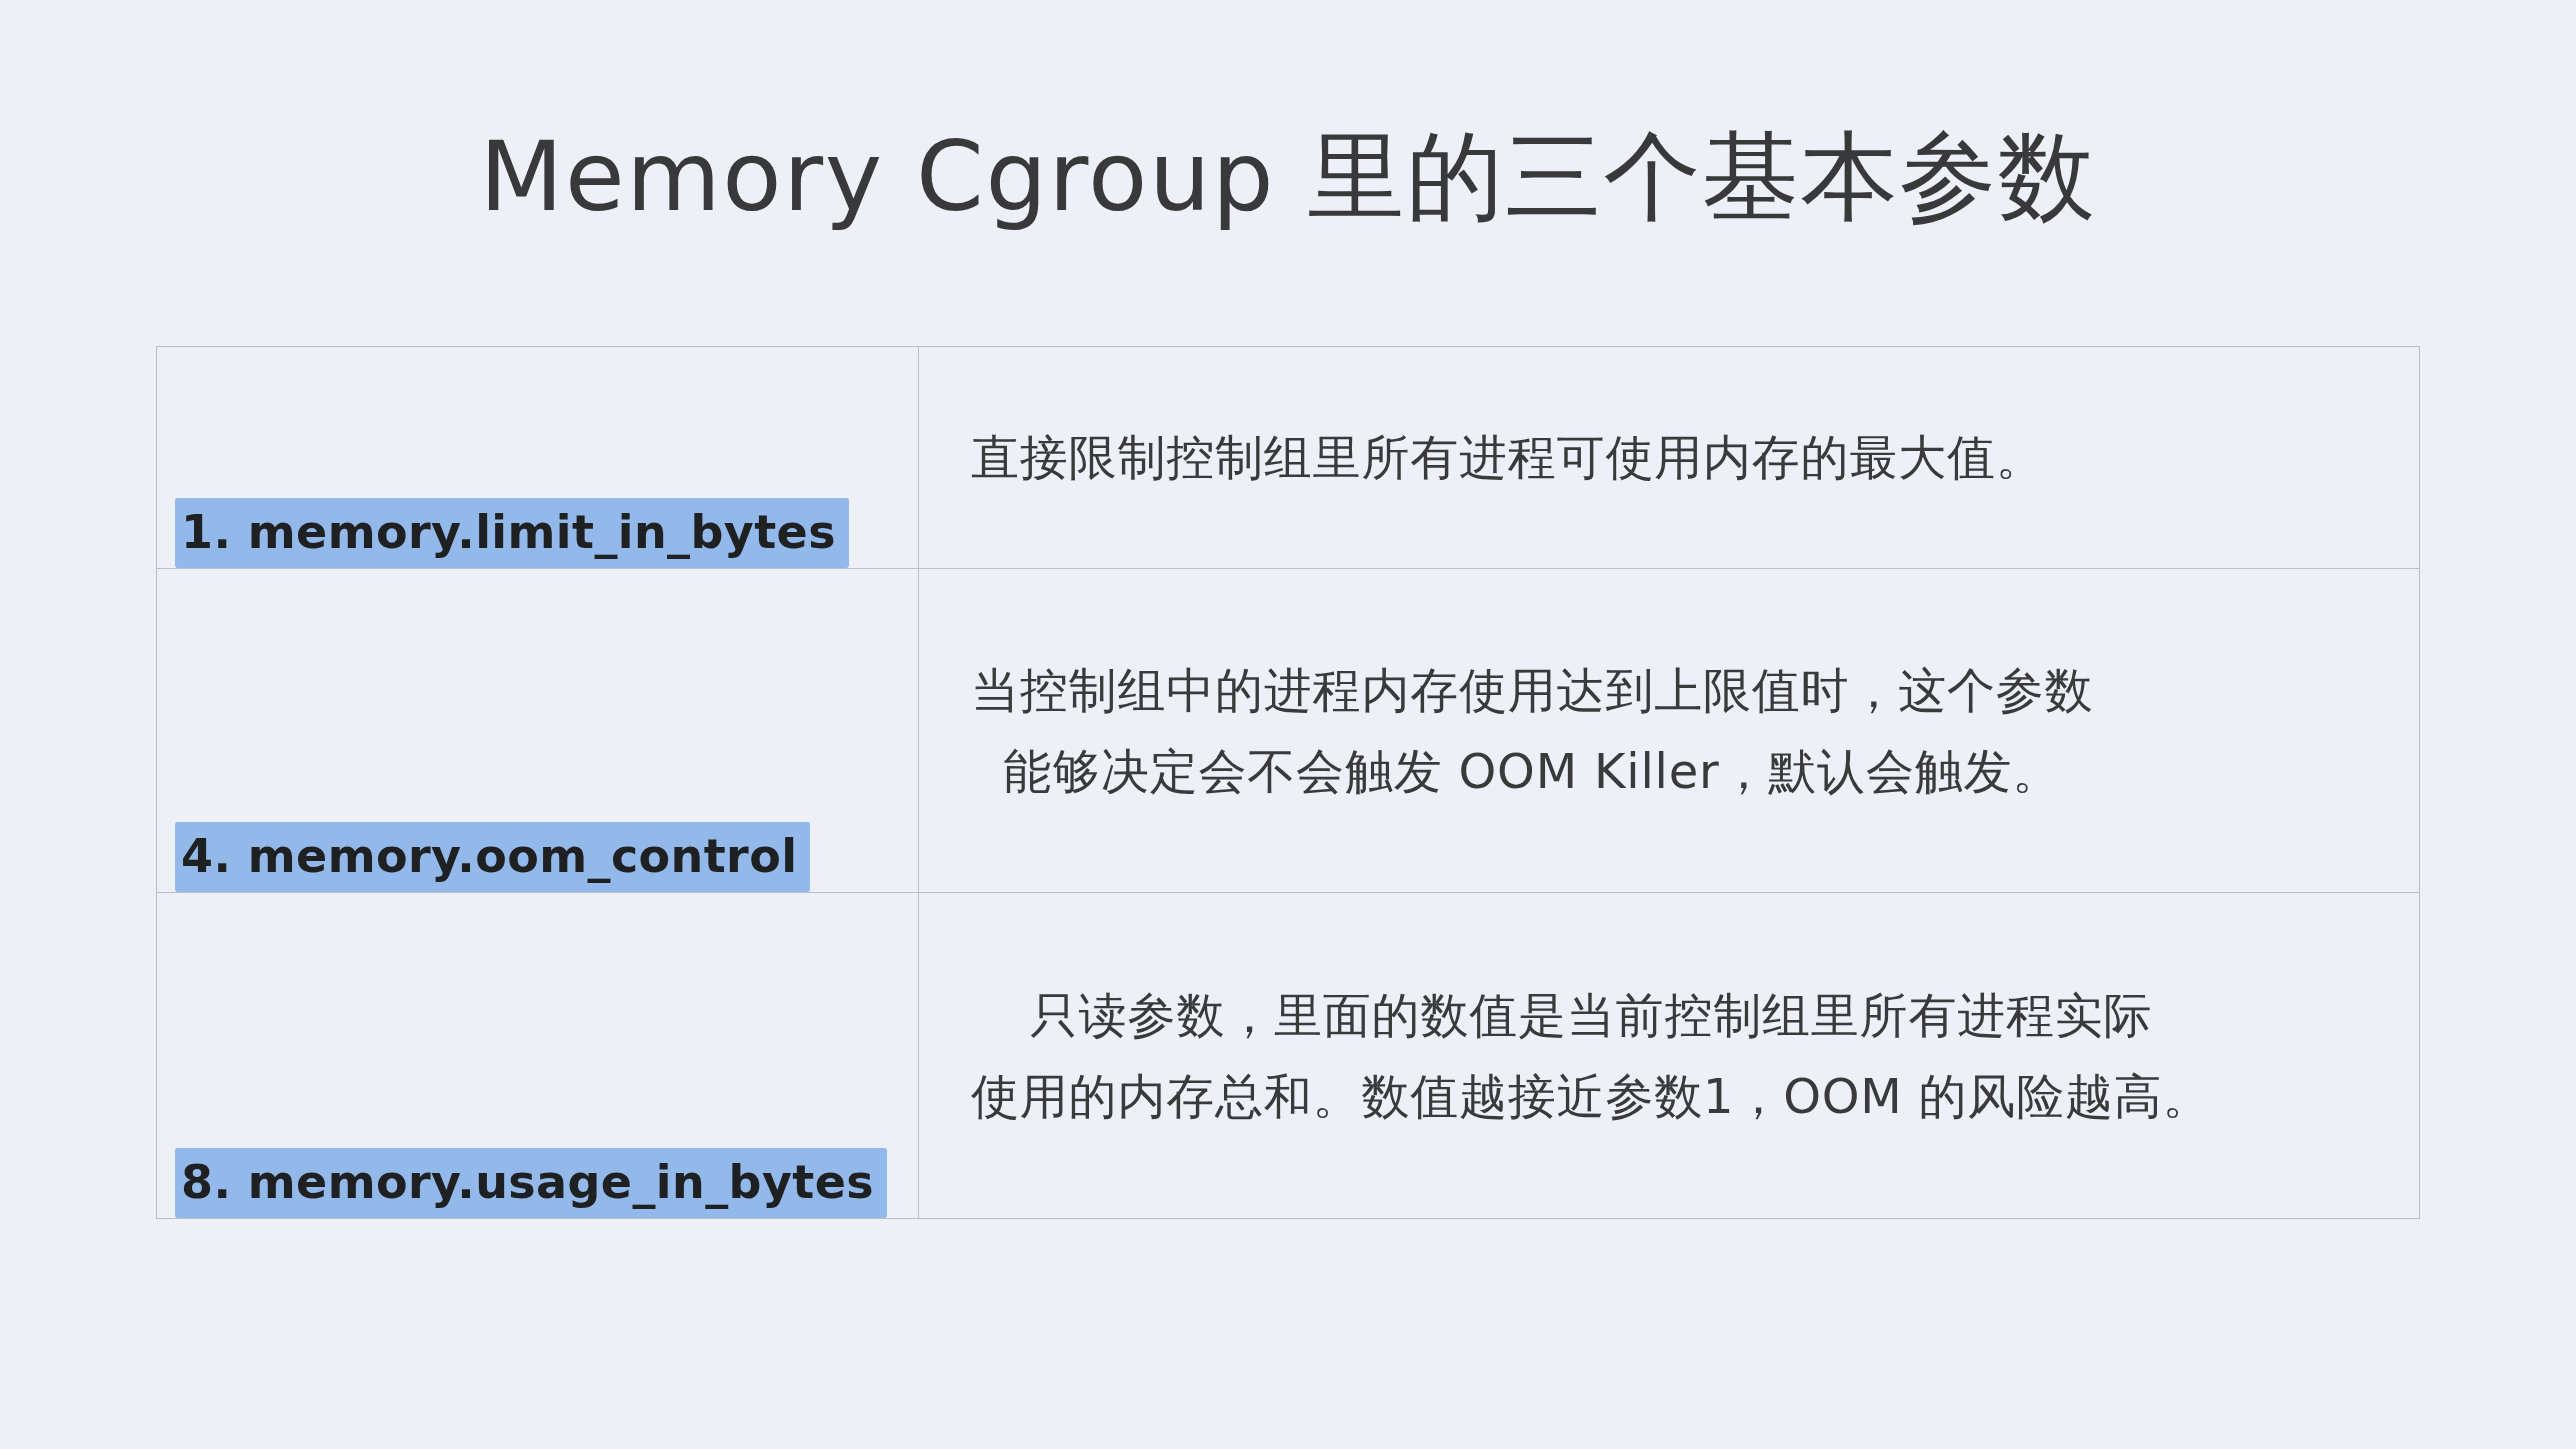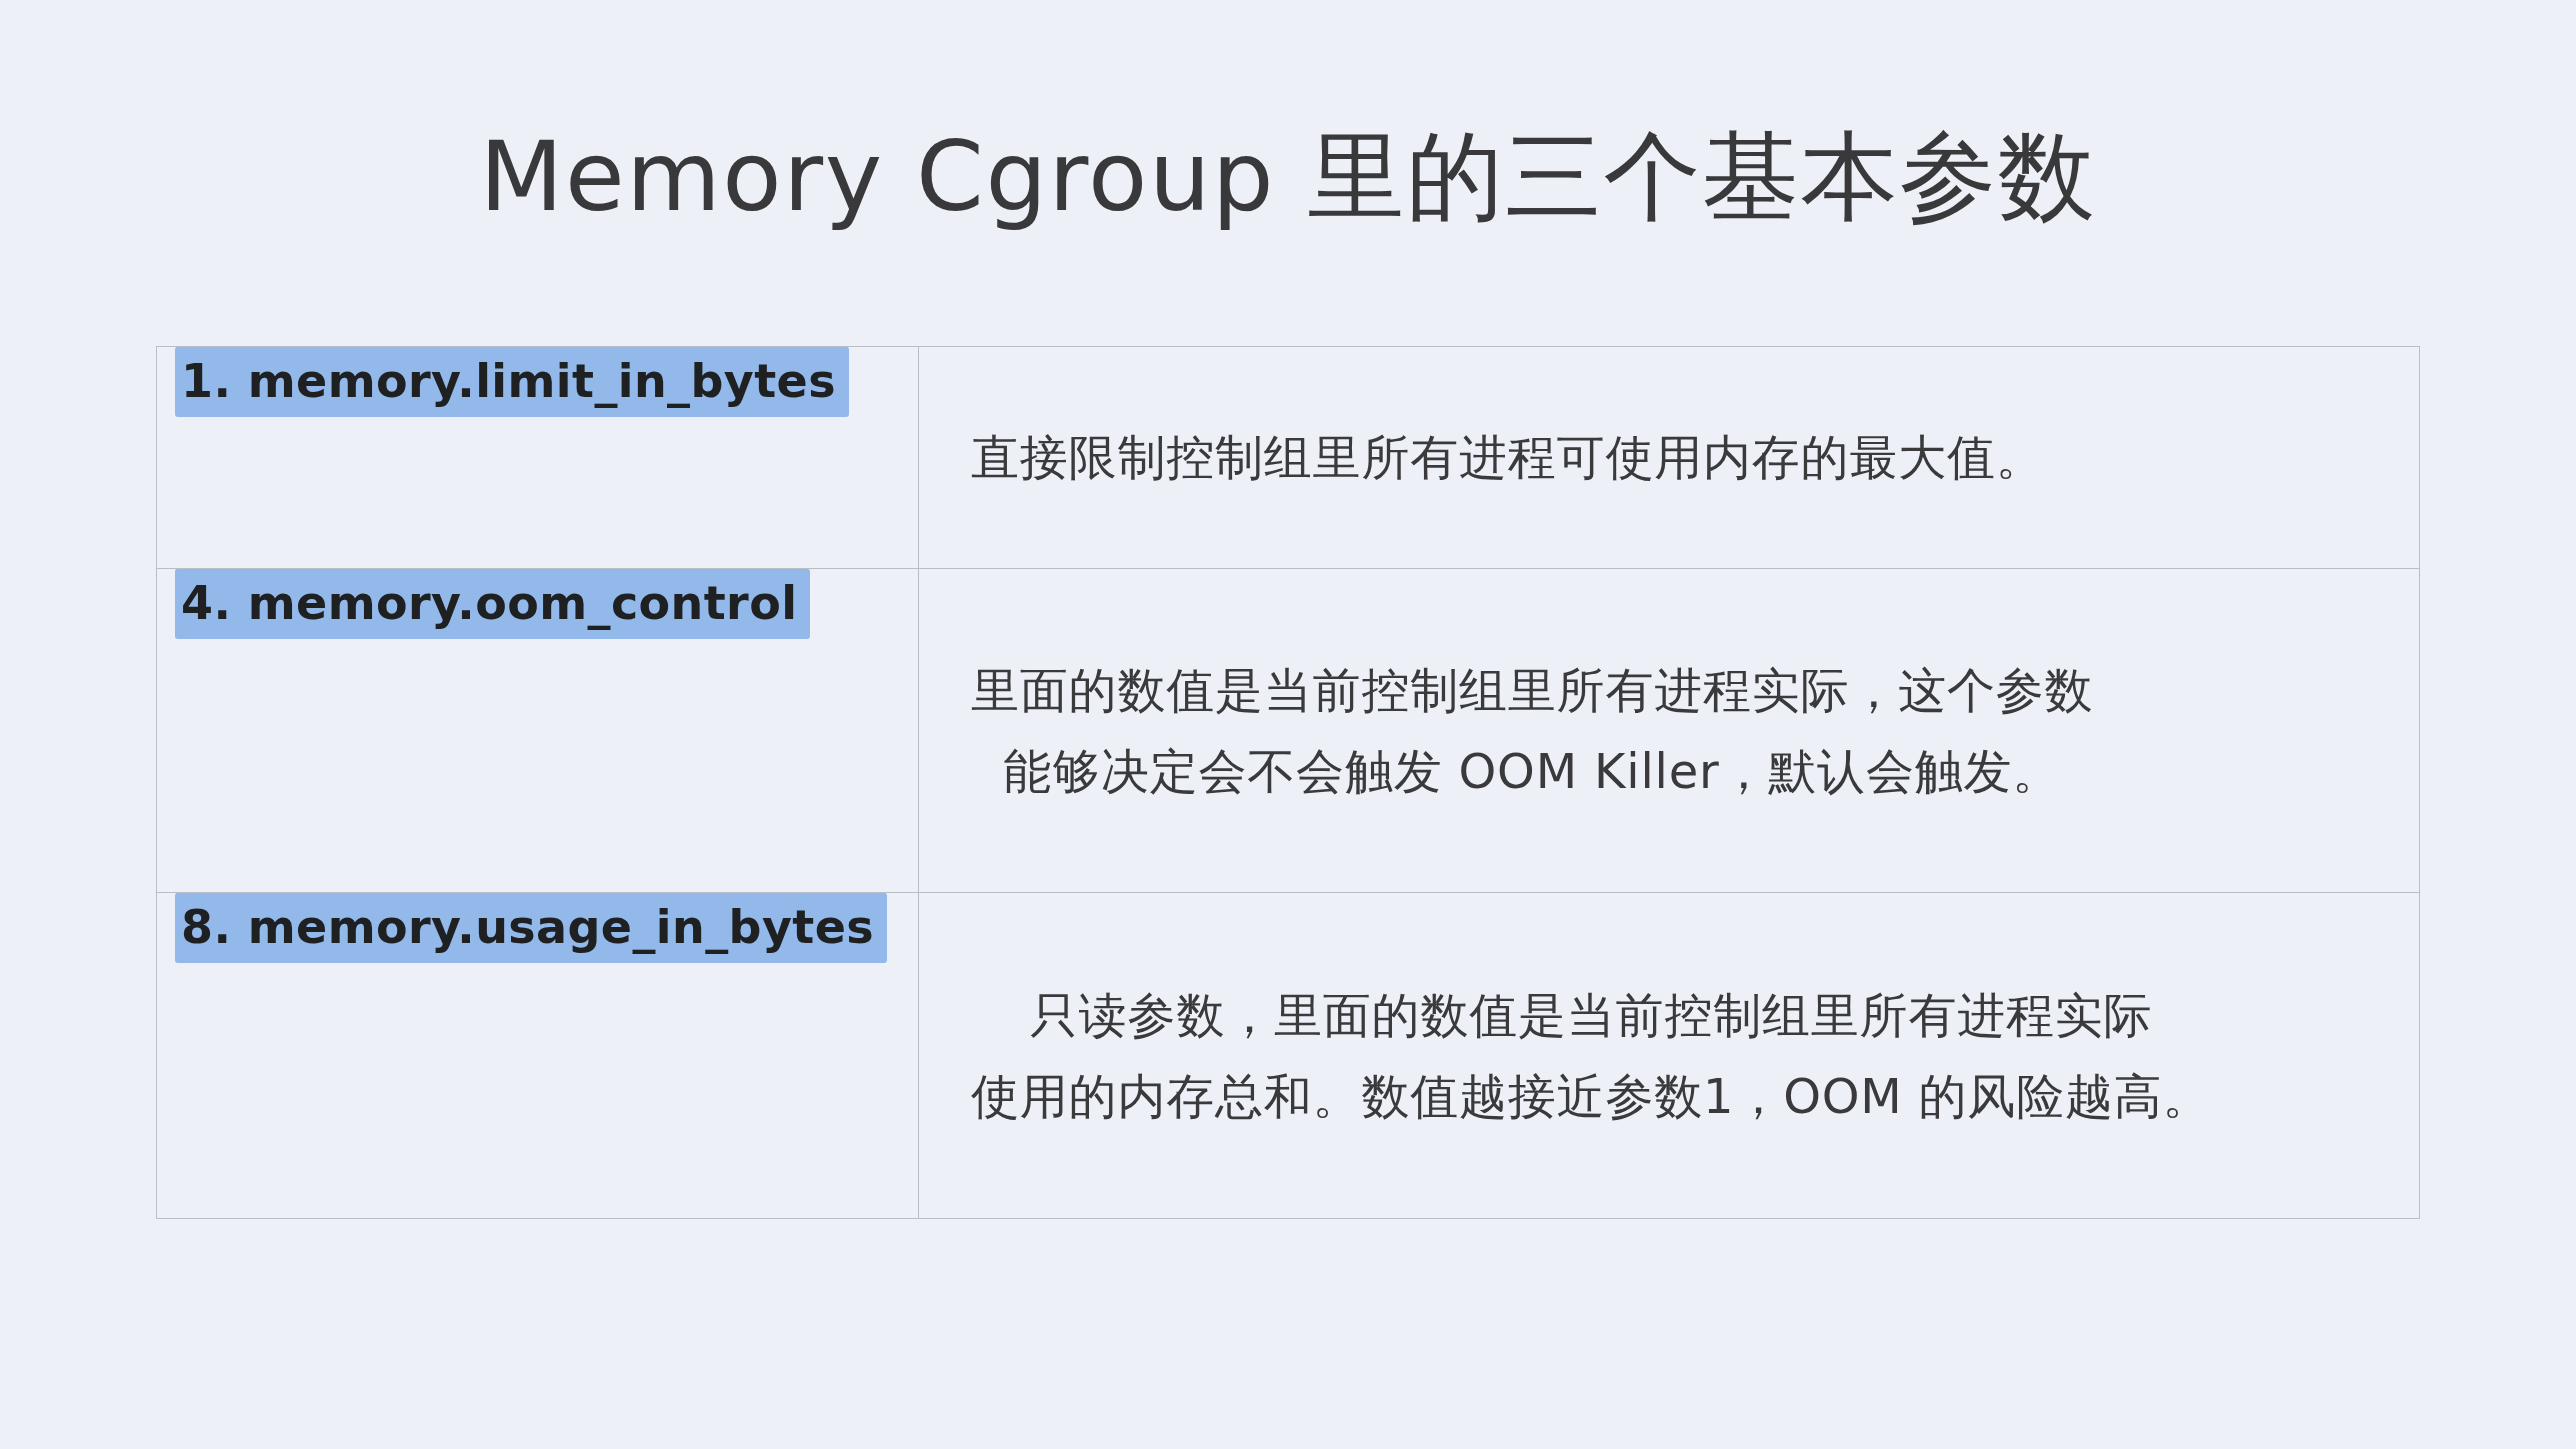--- a/index.html
+++ b/index.html
@@ -47,21 +47,21 @@
   }
   .row:last-child { border-bottom: none; }
   .row-1 { height: 222px; }
   .row-2 { height: 324px; }
   .row-3 { height: 325px; }
   .cell-left {
     width: 762px;
     flex: 0 0 762px;
     border-right: 1.6px solid var(--border);
     display: flex;
-    align-items: flex-start;
+    align-items: flex-end;
     padding-left: 17.7px;
   }
   .cell-right {
     flex: 1 1 auto;
     display: flex;
     align-items: center;
     padding-left: 52px;
     padding-right: 32px;
     text-align: center;
   }
@@ -100,21 +100,21 @@
       <div class="cell-right">
         <div class="desc">直接限制控制组里所有进程可使用内存的最大值。</div>
       </div>
     </div>
 
     <div class="row row-2">
       <div class="cell-left">
         <span class="term">4. memory.oom_control</span>
       </div>
       <div class="cell-right">
-        <div class="desc">里面的数值是当前控制组里所有进程实际，这个参数
+        <div class="desc">当控制组中的进程内存使用达到上限值时，这个参数
 能够决定会不会触发 OOM Killer，默认会触发。</div>
       </div>
     </div>
 
     <div class="row row-3">
       <div class="cell-left">
         <span class="term">8. memory.usage_in_bytes</span>
       </div>
       <div class="cell-right">
         <div class="desc">只读参数，里面的数值是当前控制组里所有进程实际

